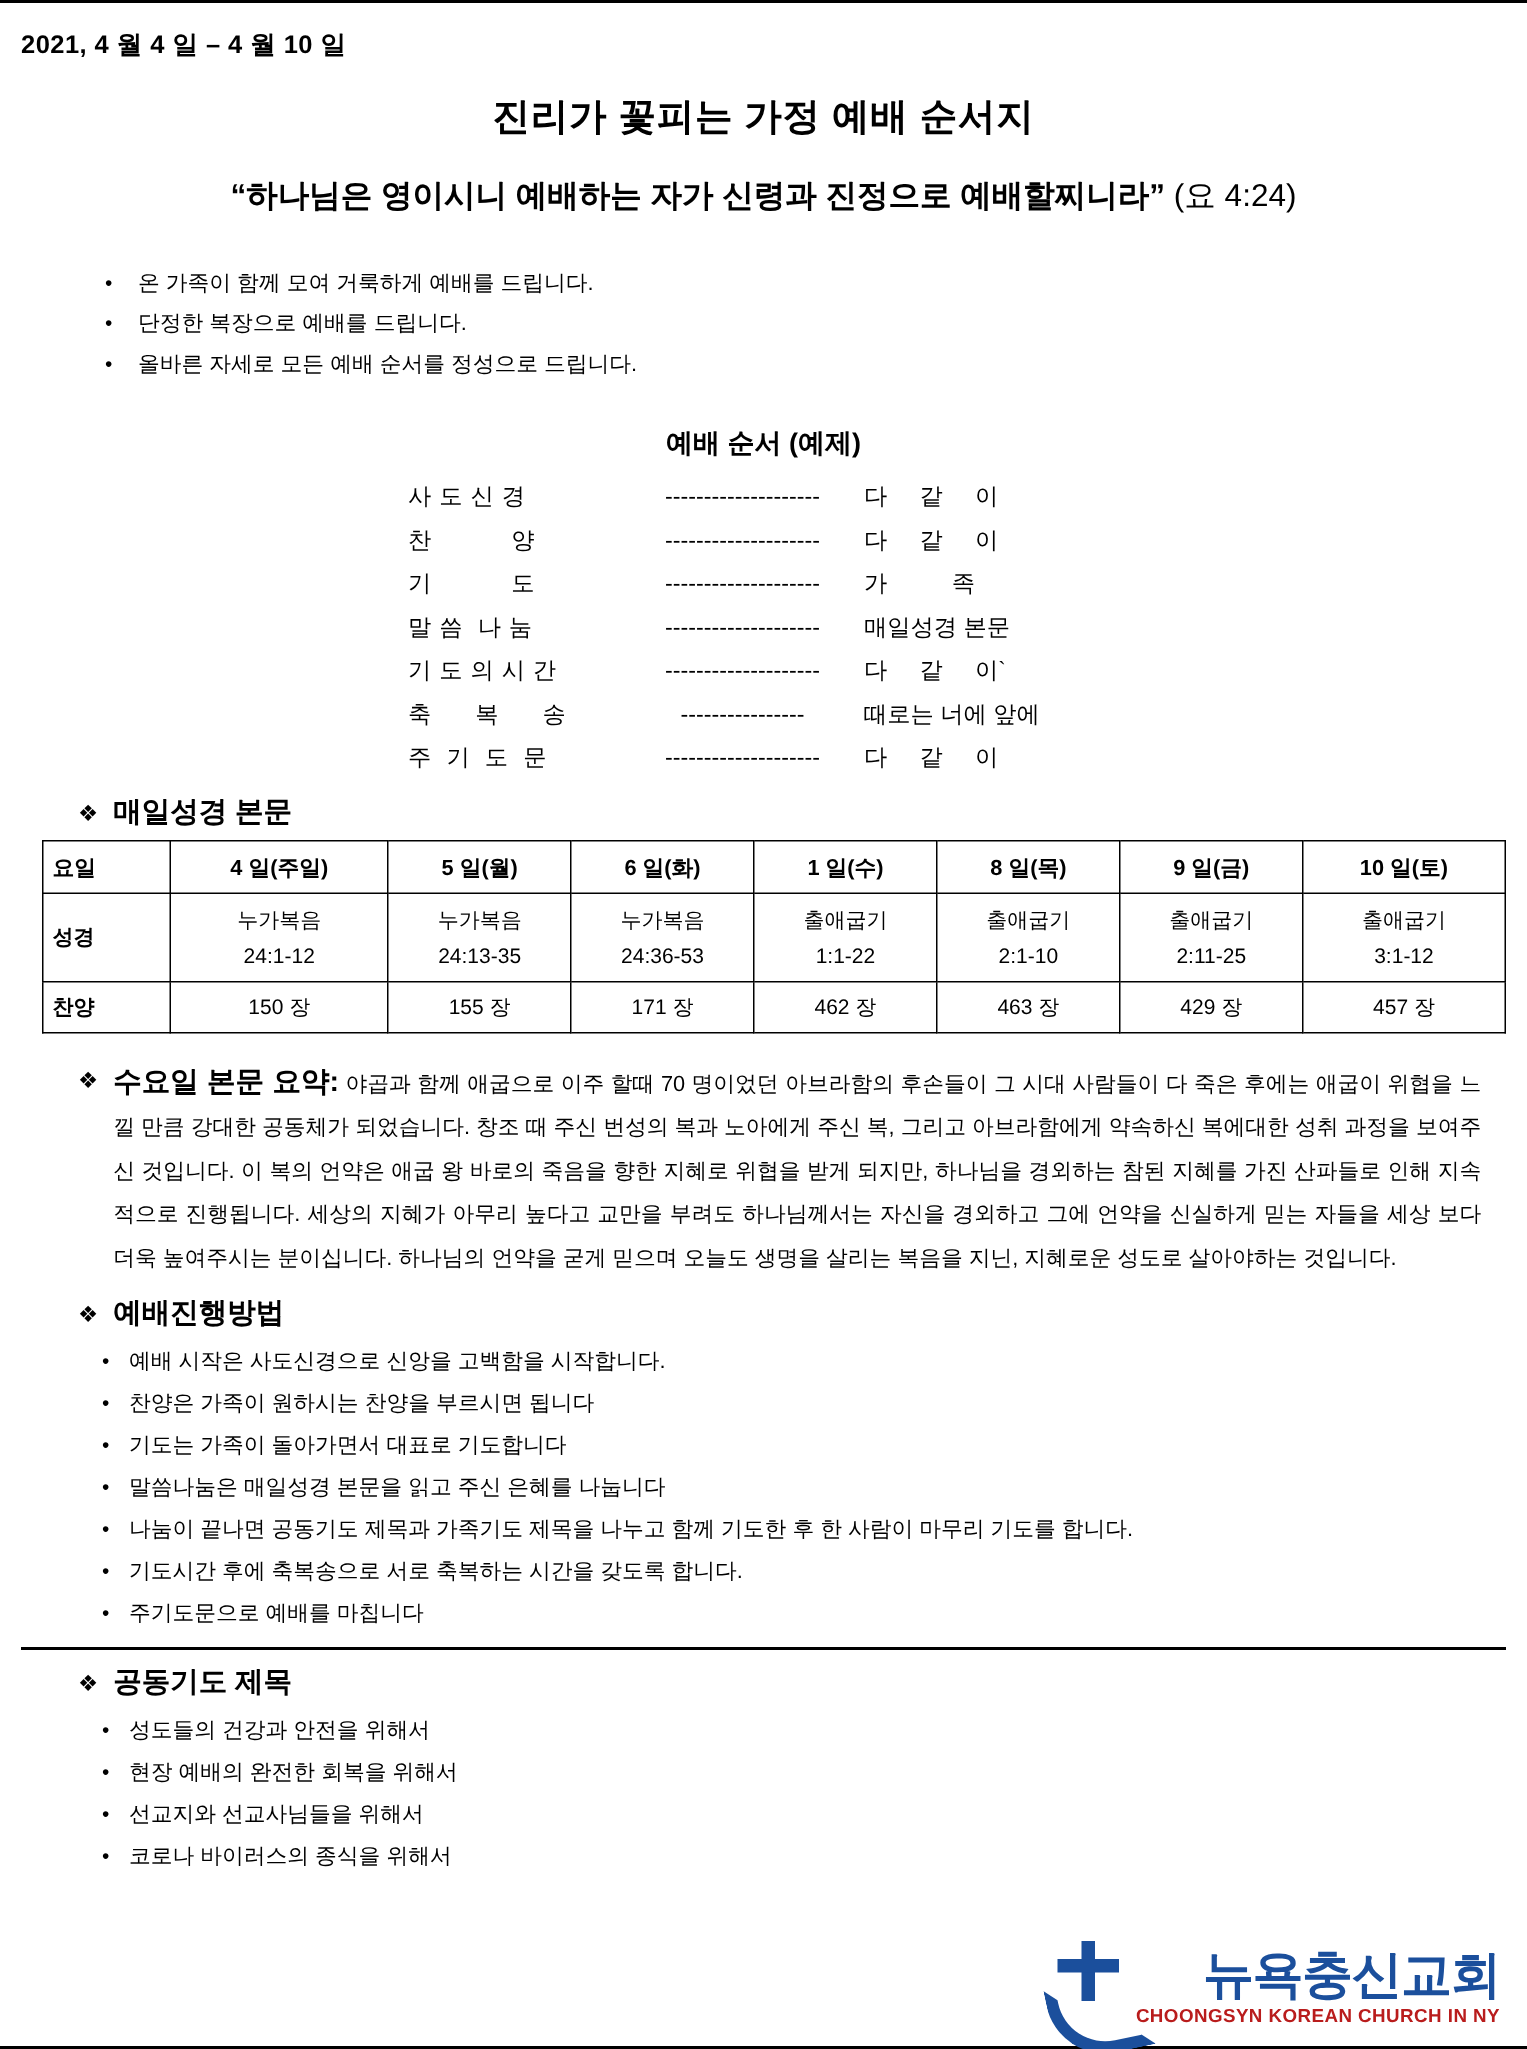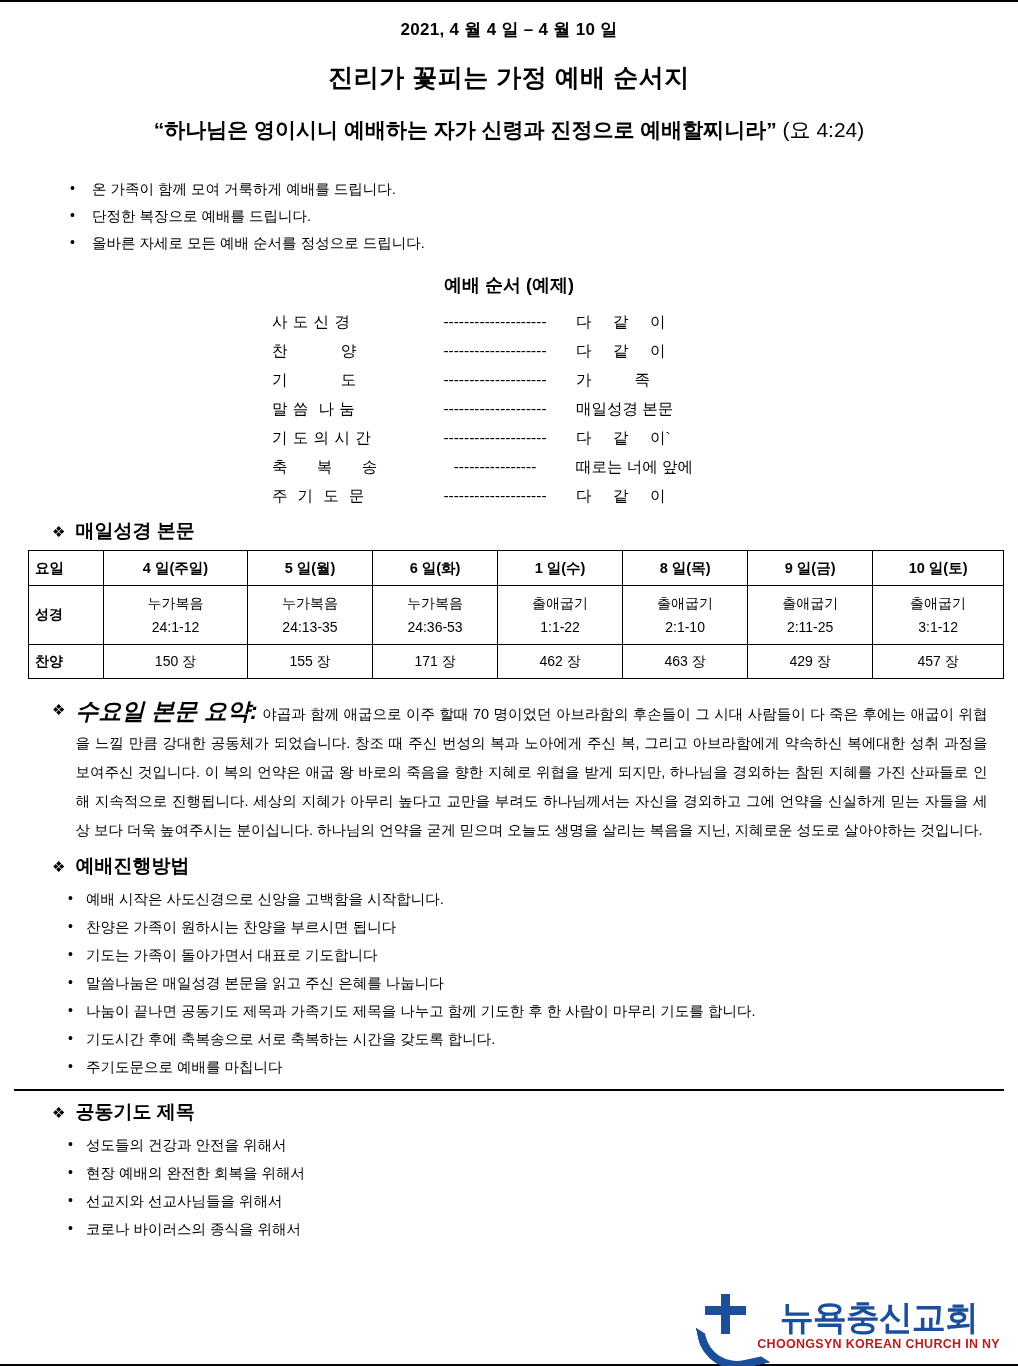--- a/index.html
+++ b/index.html
@@ -19,21 +19,20 @@
     width: 1018px;
     height: 1366px;
     box-sizing: border-box;
     border-top: 2px solid #000;
     border-bottom: 2px solid #000;
   }
   .inner {
     padding: 6px 14px 0 14px;
   }
   .date-line {
-    text-align: center;
     font-size: 17px;
     font-weight: bold;
     letter-spacing: 0.3px;
     margin-top: 10px;
   }
   .main-title {
     text-align: center;
     font-size: 25px;
     font-weight: bold;
     margin-top: 20px;
@@ -61,21 +60,21 @@
     content: "\2022";
     position: absolute;
     left: -22px;
     top: -1px;
     font-size: 14px;
   }
   .order-title {
     text-align: center;
     font-size: 18px;
     font-weight: bold;
-    margin-top: 16px;
+    margin-top: 26px;
   }
   .order-list {
     margin-top: 10px;
     font-size: 15.5px;
   }
   .order-row {
     display: flex;
     justify-content: center;
     line-height: 29px;
     white-space: pre;
@@ -112,21 +111,21 @@
   }
   table.bible {
     border-collapse: collapse;
     width: 976px;
     margin: 6px 0 0 14px;
     font-size: 14px;
   }
   table.bible th, table.bible td {
     border: 1px solid #000;
     text-align: center;
-    padding: 3px 2px;
+    padding: 3px 12px;
   }
   table.bible thead th {
     font-weight: bold;
     font-size: 14.5px;
     height: 28px;
   }
   table.bible th.rowhead {
     width: 66px;
     font-weight: bold;
     text-align: left;
@@ -150,23 +149,22 @@
     margin-right: 10px;
     padding-top: 4px;
   }
   .summary-text {
     width: 912px;
     font-size: 14.5px;
     line-height: 29px;
     text-align: justify;
   }
   .summary-text .lbl {
-    font-size: 23px;
-    font-weight: bold;
-    font-style: italic;
+    font-size: 19px;
+    font-weight: bold;
   }
   ul.plain {
     margin: 6px 0 0 0;
     padding-left: 72px;
     list-style: none;
   }
   ul.plain li {
     position: relative;
     font-size: 14.5px;
     line-height: 28px;
@@ -219,21 +217,21 @@
     height: 34px;
     border: 8px solid #1b4f9c;
     border-top-color: transparent;
     border-right-color: transparent;
     border-radius: 0 0 0 40px;
     transform: rotate(-12deg);
   }
   .logo-text {
     display: flex;
     flex-direction: column;
-    align-items: center;
+    align-items: flex-end;
   }
   .logo-kr {
     font-size: 34px;
     font-weight: bold;
     color: #1b4f9c;
     letter-spacing: -1px;
     line-height: 36px;
   }
   .logo-en {
     font-size: 12.5px;

